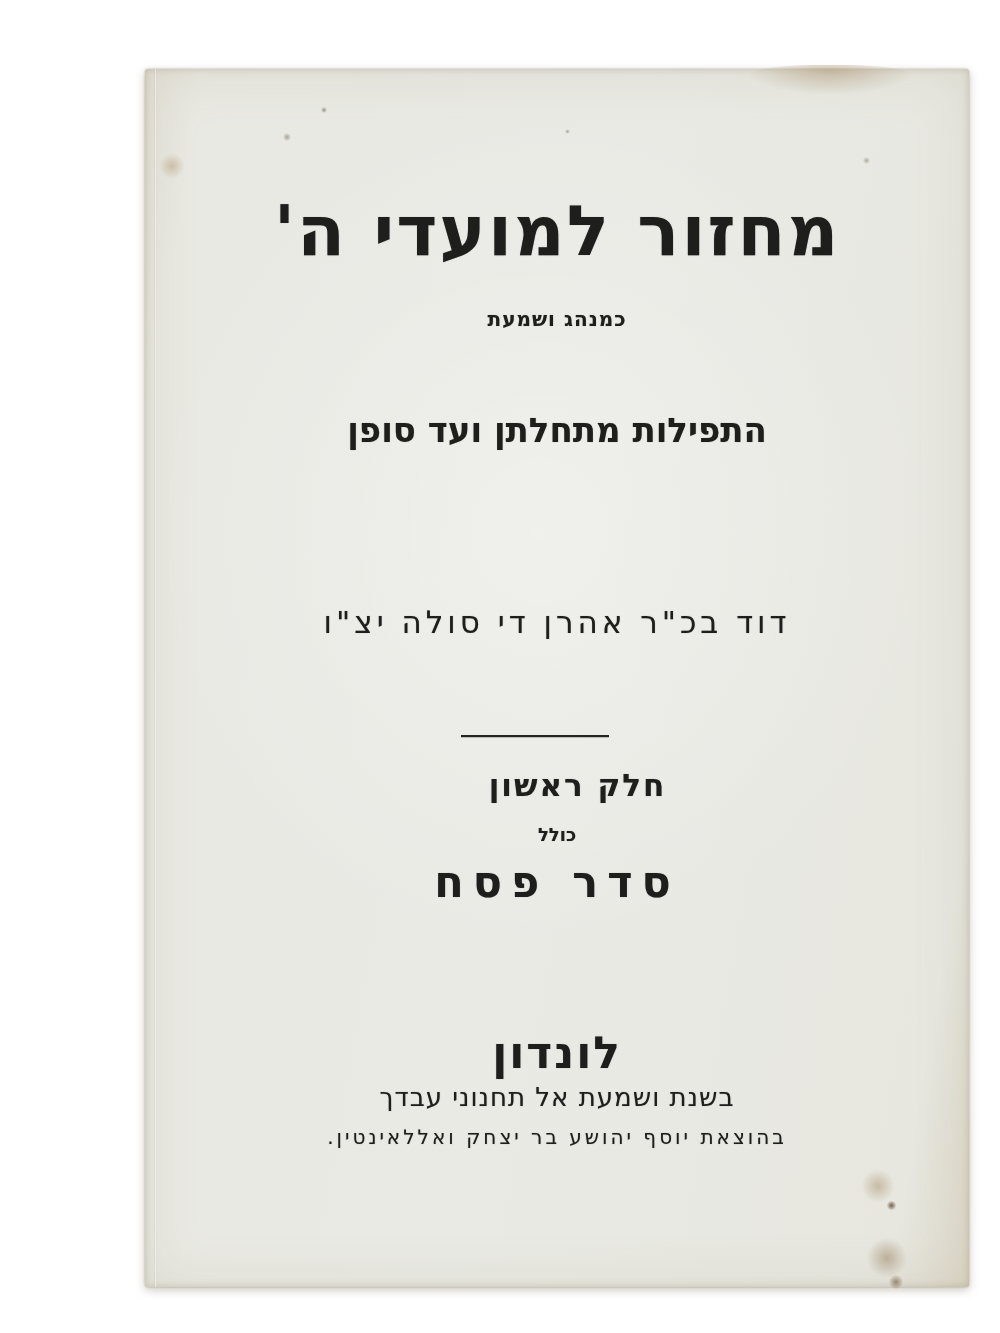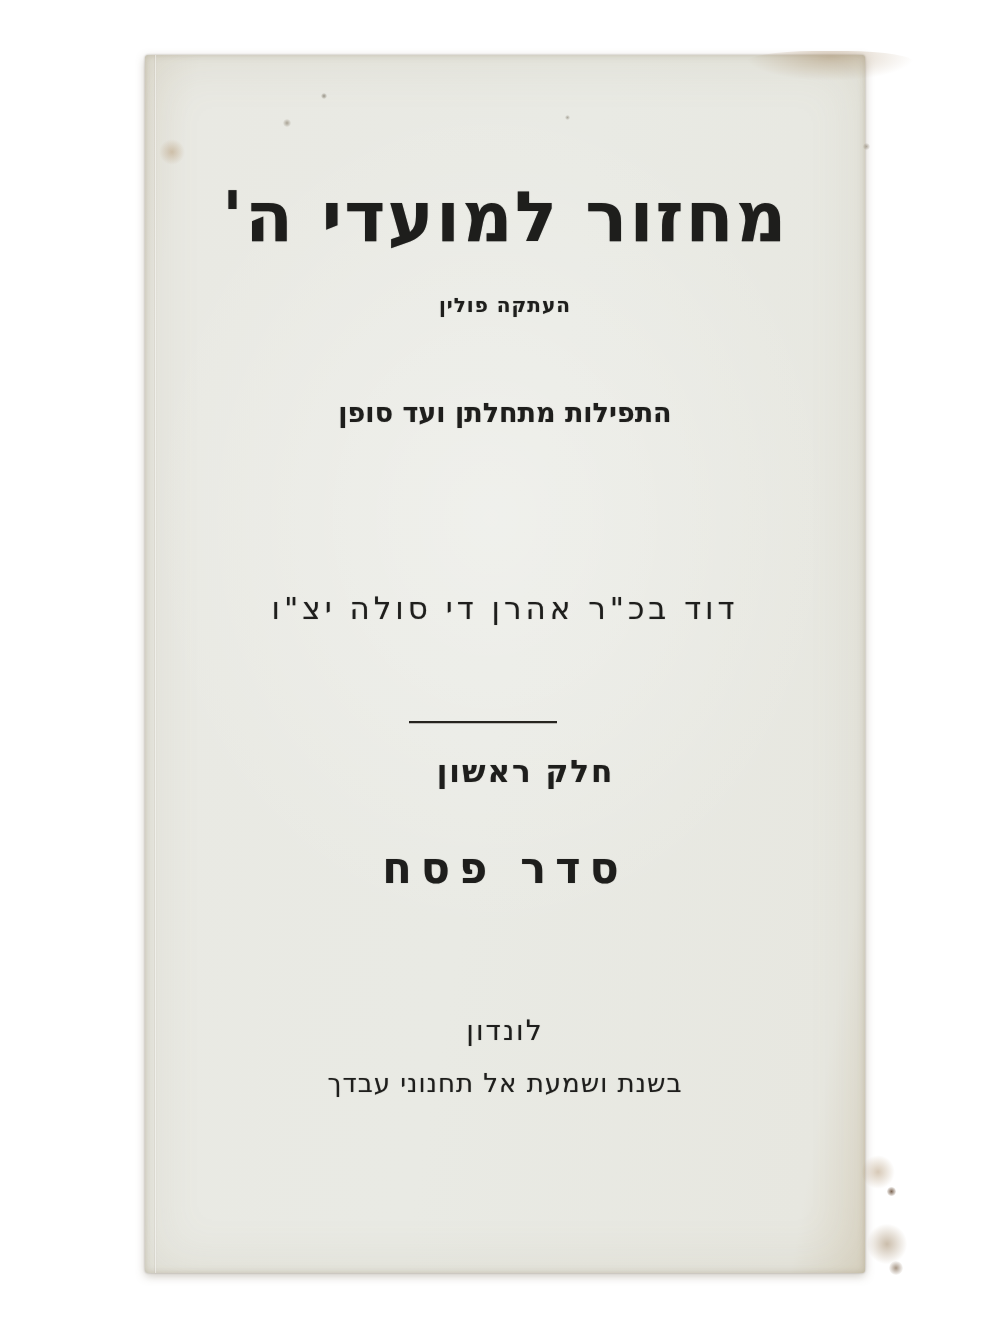--- a/index.html
+++ b/index.html
@@ -8,22 +8,22 @@
     background: #ffffff;
     font-family: "DejaVu Sans", sans-serif;
     position: relative;
     overflow: hidden;
   }
 
   
   .page {
     position: absolute;
     left: 145px;
-    top: 55px;
-    width: 720px;
+    top: 69px;
+    width: 824px;
     height: 1218px;
     background:
       radial-gradient(ellipse 70% 50% at 48% 38%, rgba(255,255,255,0.30), rgba(255,255,255,0) 70%),
       linear-gradient(100deg, #e4e2d9 0%, #e9e9e3 6%, #e9eae4 50%, #e7e7e0 92%, #ddd8c9 100%),
       #e8e8e2;
     box-shadow:
       0 3px 10px rgba(110, 98, 75, 0.35),
       0 0 2px rgba(90, 80, 60, 0.45),
       inset 0 0 55px rgba(150, 135, 100, 0.16),
       inset 0 0 7px rgba(130, 112, 80, 0.30);
@@ -76,40 +76,40 @@
     text-align: center;
     direction: rtl;
     white-space: nowrap;
     line-height: 1;
     text-shadow: 0 0 1px rgba(30,30,28,0.4);
   }
 
   .main-title   { top: 127px;  font-size: 70px; font-weight: bold; letter-spacing: 2px; }
   .subtitle     { top: 240px;  font-size: 20px; font-weight: bold; letter-spacing: 1px; }
   .desc-1       { top: 292px;  font-size: 27px; font-weight: bold; }
-  .desc-2       { top: 344px;  font-size: 27px; font-weight: bold; }
+  .desc-2       { top: 344px;  font-size: 34px; font-weight: bold; }
   .translation  { top: 431px;  font-size: 25px; letter-spacing: 4px; }
   .by-label     { top: 493px;  font-size: 15px; letter-spacing: 2px; }
   .author       { top: 538px;  font-size: 31px; letter-spacing: 4px; font-weight: 500; }
 
   .divider {
     position: absolute;
     top: 666px;
     left: calc(50% - 96px);
     width: 148px;
     height: 2px;
     background: #26241f;
     box-shadow: 0 1px 0 rgba(38,36,31,0.25);
   }
 
   .part-heading { top: 701px;  font-size: 31px; font-weight: bold; letter-spacing: 2px; margin-left: 41px; }
   .containing   { top: 757px;  font-size: 18px; font-weight: bold; }
   .section-title{ top: 792px;  font-size: 43px; font-weight: bold; letter-spacing: 9px; text-align: center; }
 
-  .city         { top: 962px;  font-size: 28px; font-weight: normal; letter-spacing: 2px; }
+  .city         { top: 962px;  font-size: 44px; font-weight: bold; letter-spacing: 2px; }
   .chronogram   { top: 1015px; font-size: 26px; font-weight: 500; letter-spacing: 1px; }
   .publisher    { top: 1058px; font-size: 20px; font-weight: 500; letter-spacing: 3px; }
 </style>
 </head>
 <body>
 
 <div class="page">
 
   <div class="crease"></div>
 
@@ -121,35 +121,37 @@
   <div class="stain fox-5"></div>
   <div class="stain fox-6"></div>
   <div class="stain fox-7"></div>
   <div class="stain fox-8"></div>
   <div class="stain fox-9"></div>
 
   <div class="content">
 
     <div class="line main-title" lang="he" dir="rtl">מחזור למועדי ה'</div>
 
-    <div class="line subtitle" lang="he" dir="rtl">העתקה פולין</div>
+    <div class="line subtitle" lang="he" dir="rtl">כמנהג ושמעת</div>
 
 
     <div class="line desc-2" lang="he" dir="rtl">התפילות מתחלתן ועד סופן</div>
 
 
 
     <div class="line author" lang="he" dir="rtl">דוד בכ"ר אהרן די סולה יצ"ו</div>
 
     <div class="divider"></div>
 
     <div class="line part-heading" lang="he" dir="rtl">חלק ראשון</div>
 
+    <div class="line containing" lang="he" dir="rtl">כולל</div>
 
     <div class="line section-title" lang="he" dir="rtl">סדר פסח</div>
 
     <div class="line city" lang="he" dir="rtl">לונדון</div>
 
     <div class="line chronogram" lang="he" dir="rtl">בשנת ושמעת אל תחנוני עבדך</div>
 
+    <div class="line publisher" lang="he" dir="rtl">בהוצאת יוסף יהושע בר יצחק ואללאינטין.</div>
 
   </div>
 </div>
 
 </body></html>

